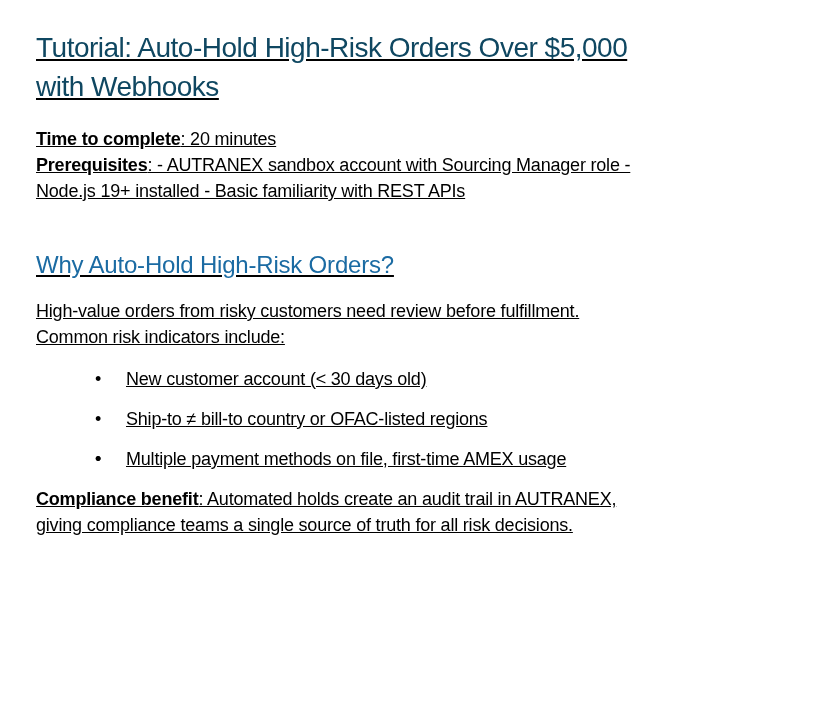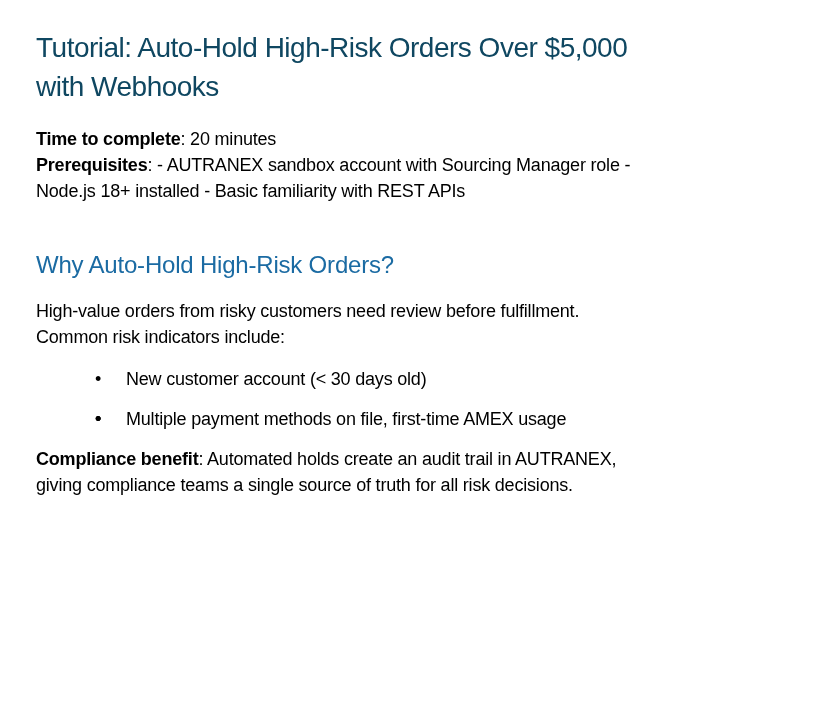--- a/index.html
+++ b/index.html
@@ -9,20 +9,21 @@
     --bg-color:#FFFFFF;
   }
   html,body{margin:0;padding:0;background:var(--bg-color);}
   .doc{
     width:662px;height:708px;box-sizing:border-box;
     padding:28px 16px 0 36px;
     background:var(--bg-color);
     color:var(--body-color);
     font-family:"Liberation Sans",sans-serif;
     overflow:hidden;
+    text-decoration:underline;
   }
   h1{
     margin:0;
     font-size:28px;line-height:39px;font-weight:400;
     letter-spacing:-0.5px;
     color:var(--title-color);
   }
   h2{
     font-size:24px;line-height:32px;font-weight:400;
     letter-spacing:-0.2px;
@@ -46,34 +47,35 @@
 </head>
 <body>
 
 <div class="doc">
 
   <h1>Tutorial: Auto-Hold High-Risk Orders Over $5,000 with Webhooks</h1>
 
 
   <p class="meta body-text">
     <span class="meta-line"><b>Time to complete</b><span>: 20 minutes</span></span>
-    <span class="meta-line"><b>Prerequisites</b><span>: - AUTRANEX sandbox account with Sourcing Manager role - Node.js 18+ installed - Basic familiarity with REST APIs</span></span>
+    <span class="meta-line"><b>Prerequisites</b><span>: - AUTRANEX sandbox account with Sourcing Manager role - Node.js 19+ installed - Basic familiarity with REST APIs</span></span>
   </p>
 
   <h2 id="why-heading">Why Auto-Hold High-Risk Orders?</h2>
 
   <p class="intro body-text">High-value orders from risky customers need review before fulfillment. Common risk indicators include:</p>
 
   <ul class="risk-list body-text">
     <li>
       <span class="bullet">•</span>
       <span>New customer account (&lt; 30 days old)</span>
     </li>
     <li>
       <span class="bullet">•</span>
+      <span>Ship-to ≠ bill-to country or OFAC-listed regions</span>
     </li>
     <li>
       <span class="bullet">•</span>
     </li>
     <li>
       <span class="bullet">•</span>
       <span>Multiple payment methods on file, first-time AMEX usage</span>
     </li>
   </ul>
 

